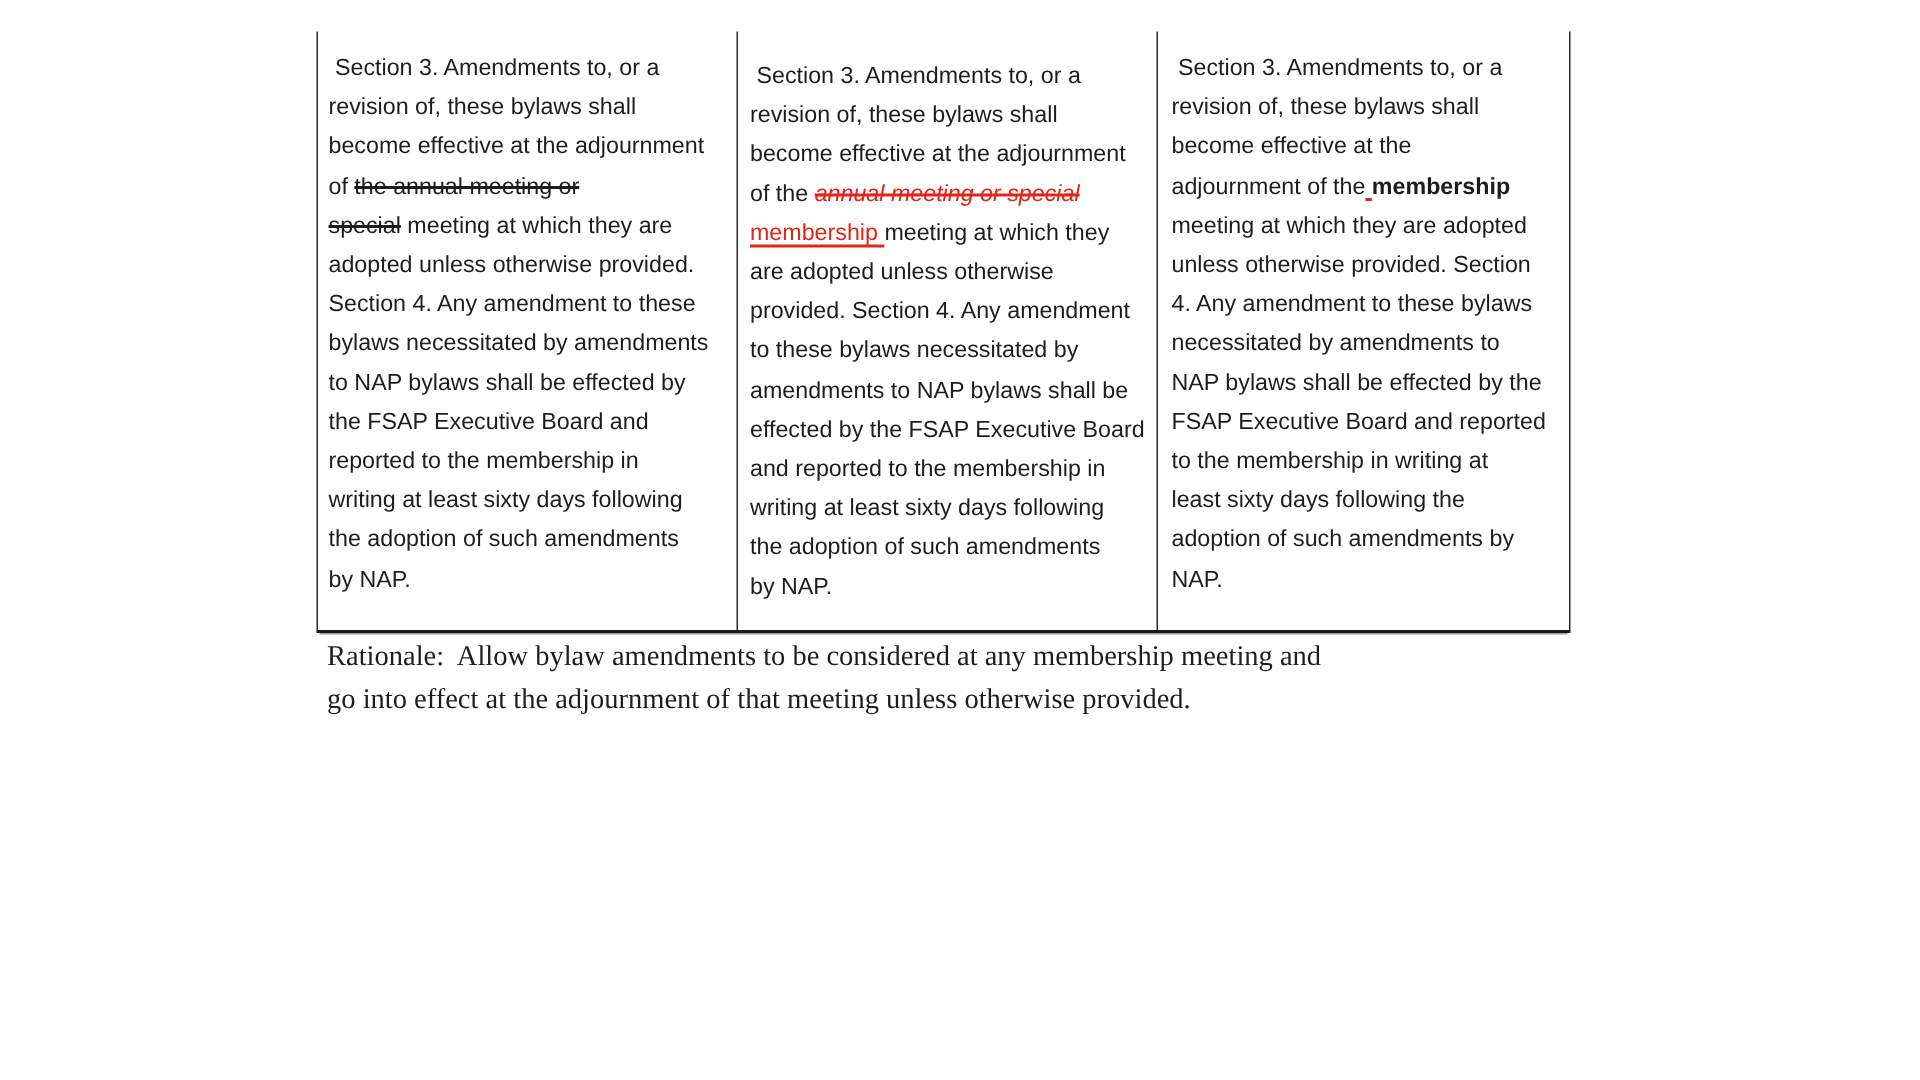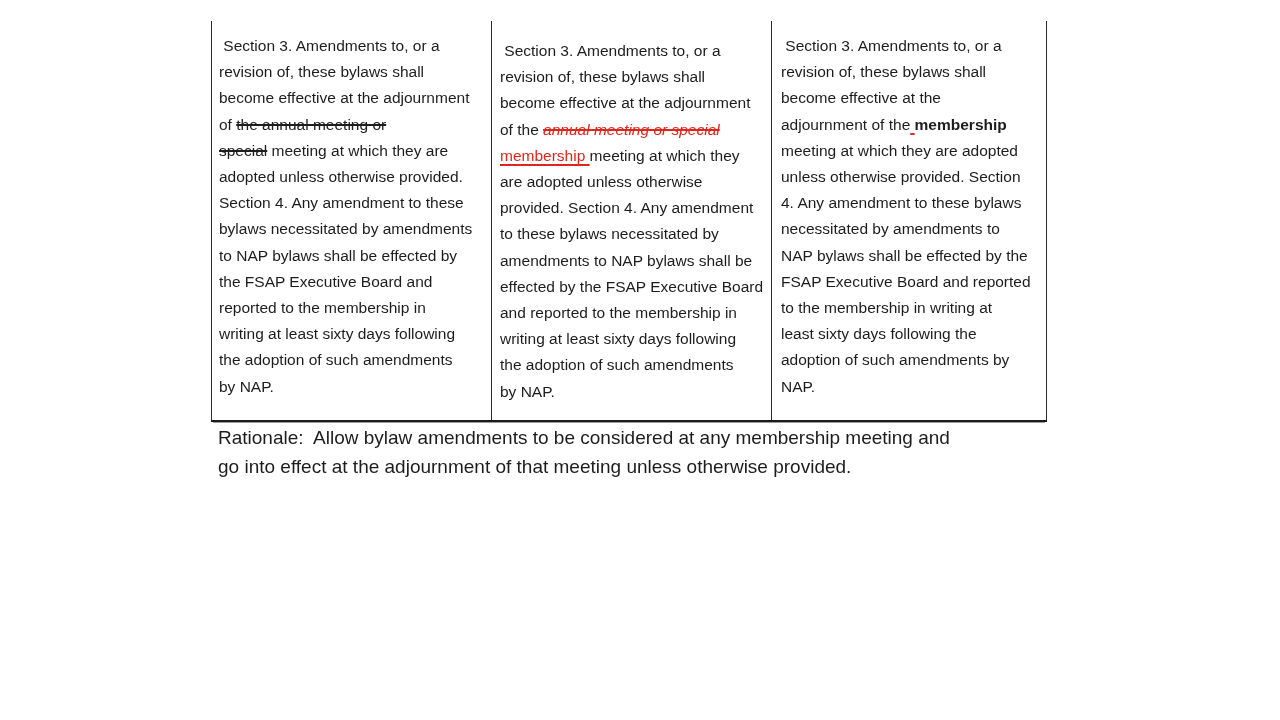--- a/index.html
+++ b/index.html
@@ -44,20 +44,21 @@
   .r-bold{font-weight:700;}
 
   .rationale{
     position:absolute;
     left:218px;
     top:424px;
     font-size:19px;
     line-height:28.5px;
     white-space:pre-wrap;
     color:var(--text);
+    font-family:Liberation Serif, serif;
   }
 </style>
 </head>
 <body>
 
 <div class="doc-table">
   <div class="cell cell-1"><span class="run r-n"> Section 3. Amendments to, or a</span><br><span class="run r-n">revision of, these bylaws shall</span><br><span class="run r-n">become effective at the adjournment</span><br><span class="run r-n">of </span><span class="run r-strike">the annual meeting or</span><br><span class="run r-strike">special</span><span class="run r-n"> meeting at which they are</span><br><span class="run r-n">adopted unless otherwise provided.</span><br><span class="run r-n">Section 4. Any amendment to these</span><br><span class="run r-n">bylaws necessitated by amendments</span><br><span class="run r-n">to NAP bylaws shall be effected by</span><br><span class="run r-n">the FSAP Executive Board and</span><br><span class="run r-n">reported to the membership in</span><br><span class="run r-n">writing at least sixty days following</span><br><span class="run r-n">the adoption of such amendments</span><br><span class="run r-n">by NAP.</span></div>
   <div class="cell cell-2"><span class="run r-n"> Section 3. Amendments to, or a</span><br><span class="run r-n">revision of, these bylaws shall</span><br><span class="run r-n">become effective at the adjournment</span><br><span class="run r-n">of the </span><span class="run r-strike-red">annual meeting or special</span><br><span class="run r-ins-red">membership </span><span class="run r-n">meeting at which they</span><br><span class="run r-n">are adopted unless otherwise</span><br><span class="run r-n">provided. Section 4. Any amendment</span><br><span class="run r-n">to these bylaws necessitated by</span><br><span class="run r-n">amendments to NAP bylaws shall be</span><br><span class="run r-n">effected by the FSAP Executive Board</span><br><span class="run r-n">and reported to the membership in</span><br><span class="run r-n">writing at least sixty days following</span><br><span class="run r-n">the adoption of such amendments</span><br><span class="run r-n">by NAP.</span></div>
   <div class="cell cell-3"><span class="run r-n"> Section 3. Amendments to, or a</span><br><span class="run r-n">revision of, these bylaws shall</span><br><span class="run r-n">become effective at the</span><br><span class="run r-n">adjournment of the</span><span class="run r-ins-red"> </span><span class="run r-bold">membership</span><br><span class="run r-n">meeting at which they are adopted</span><br><span class="run r-n">unless otherwise provided. Section</span><br><span class="run r-n">4. Any amendment to these bylaws</span><br><span class="run r-n">necessitated by amendments to</span><br><span class="run r-n">NAP bylaws shall be effected by the</span><br><span class="run r-n">FSAP Executive Board and reported</span><br><span class="run r-n">to the membership in writing at</span><br><span class="run r-n">least sixty days following the</span><br><span class="run r-n">adoption of such amendments by</span><br><span class="run r-n">NAP.</span></div>
 </div>

